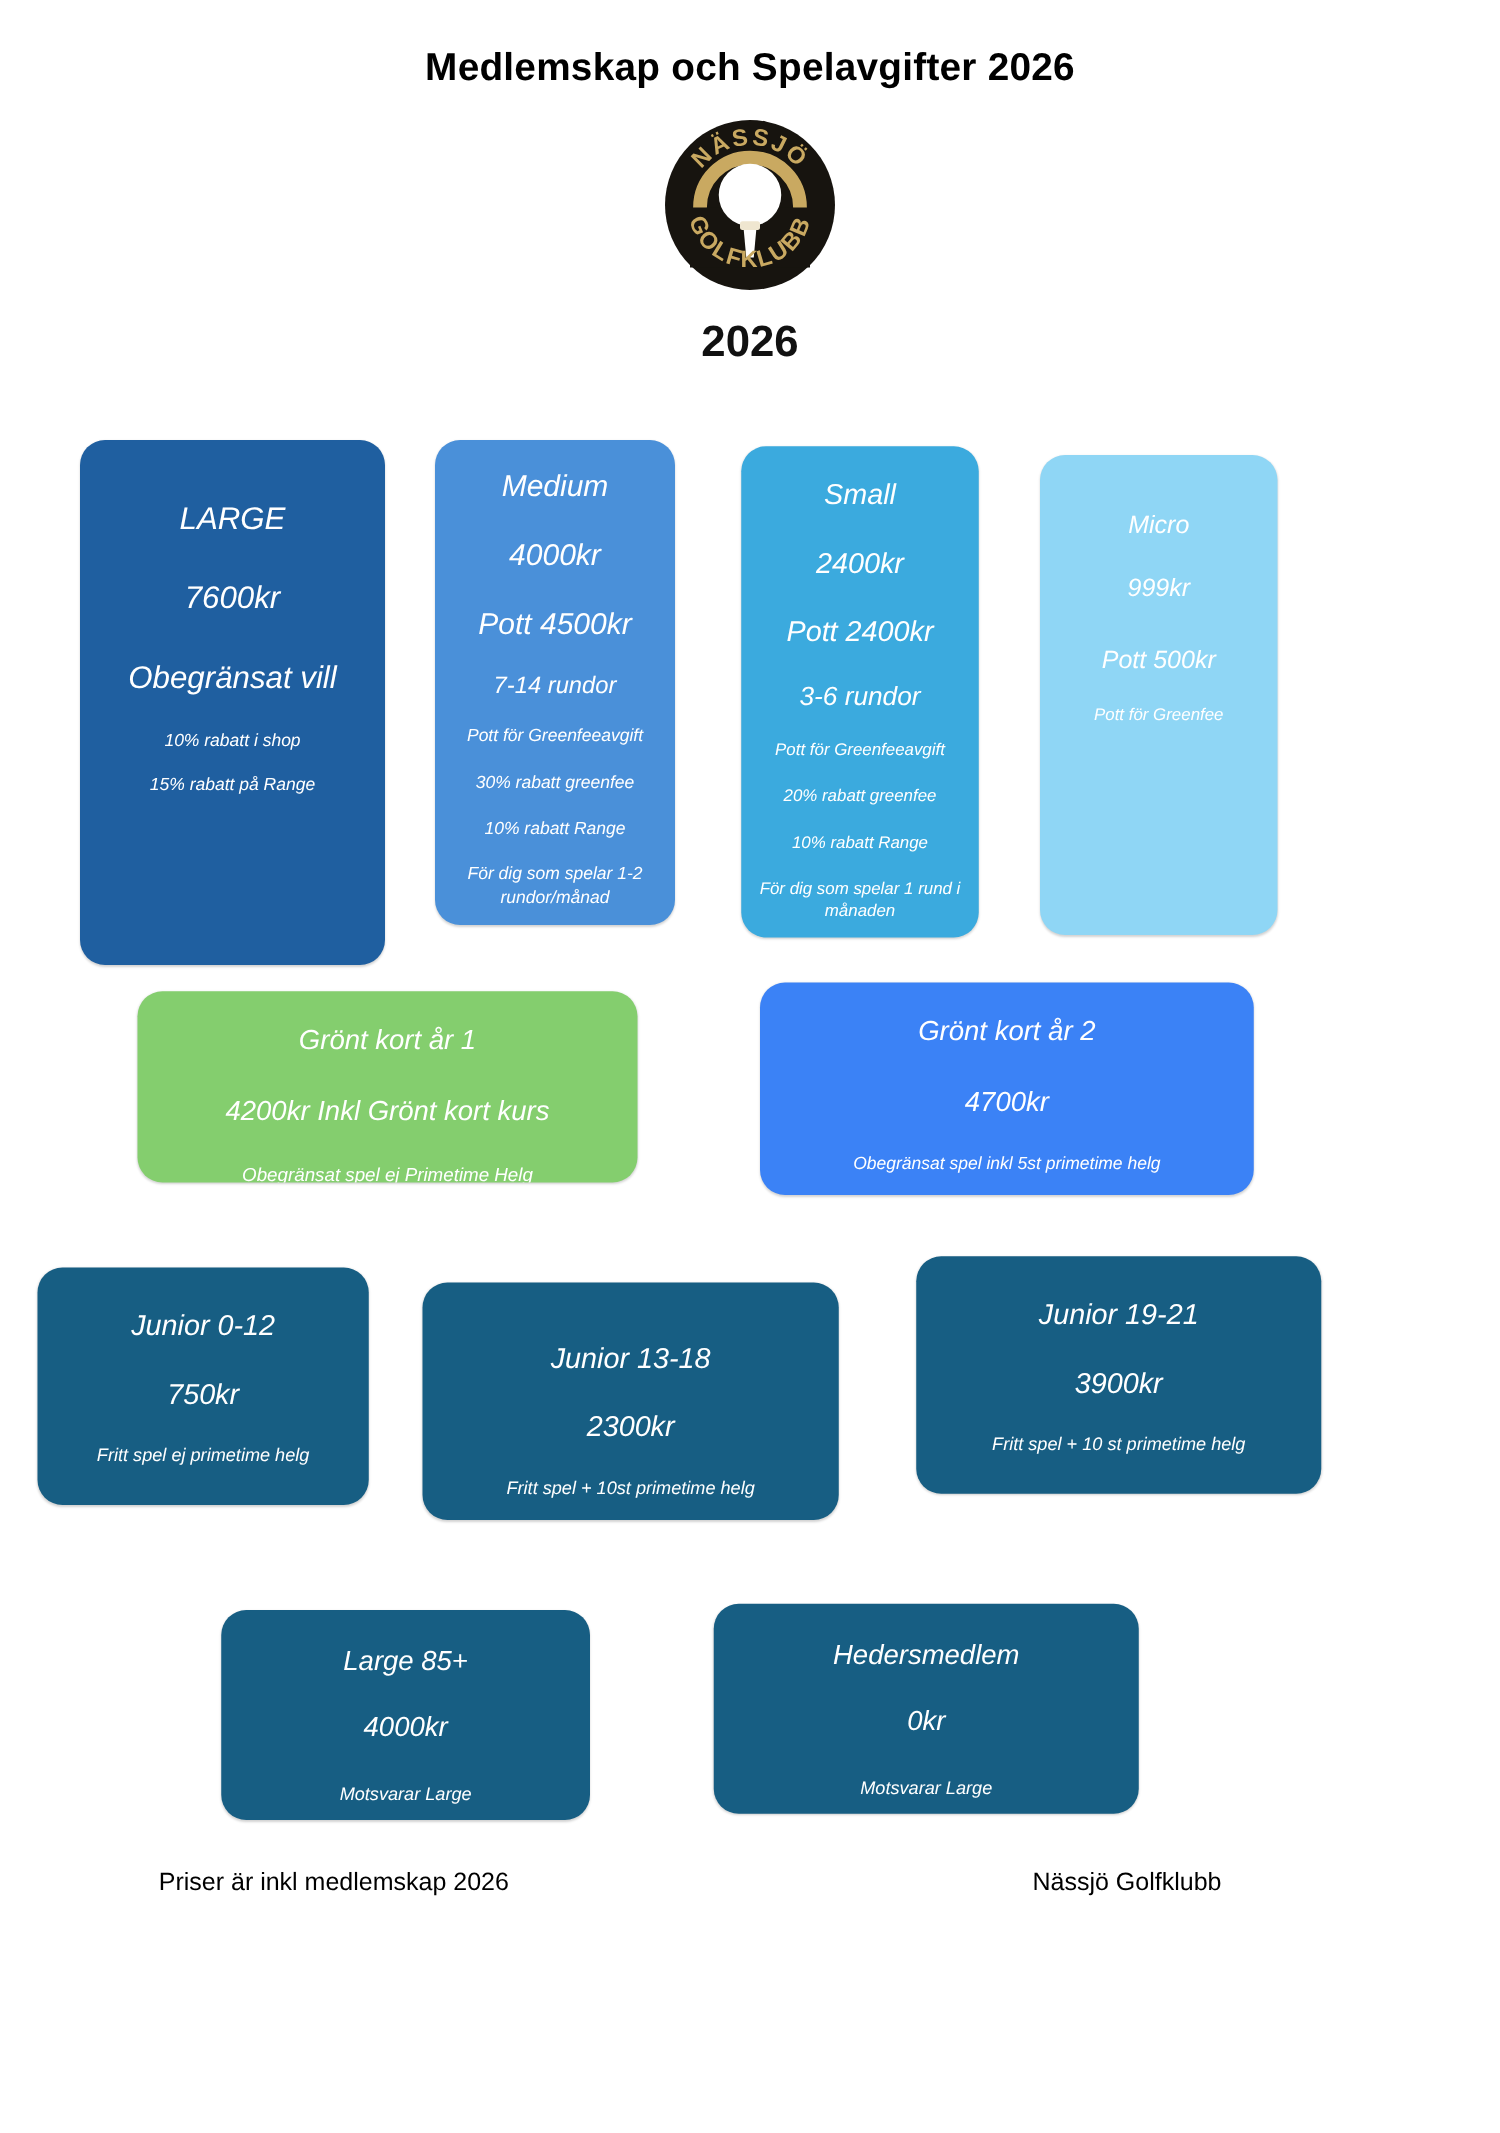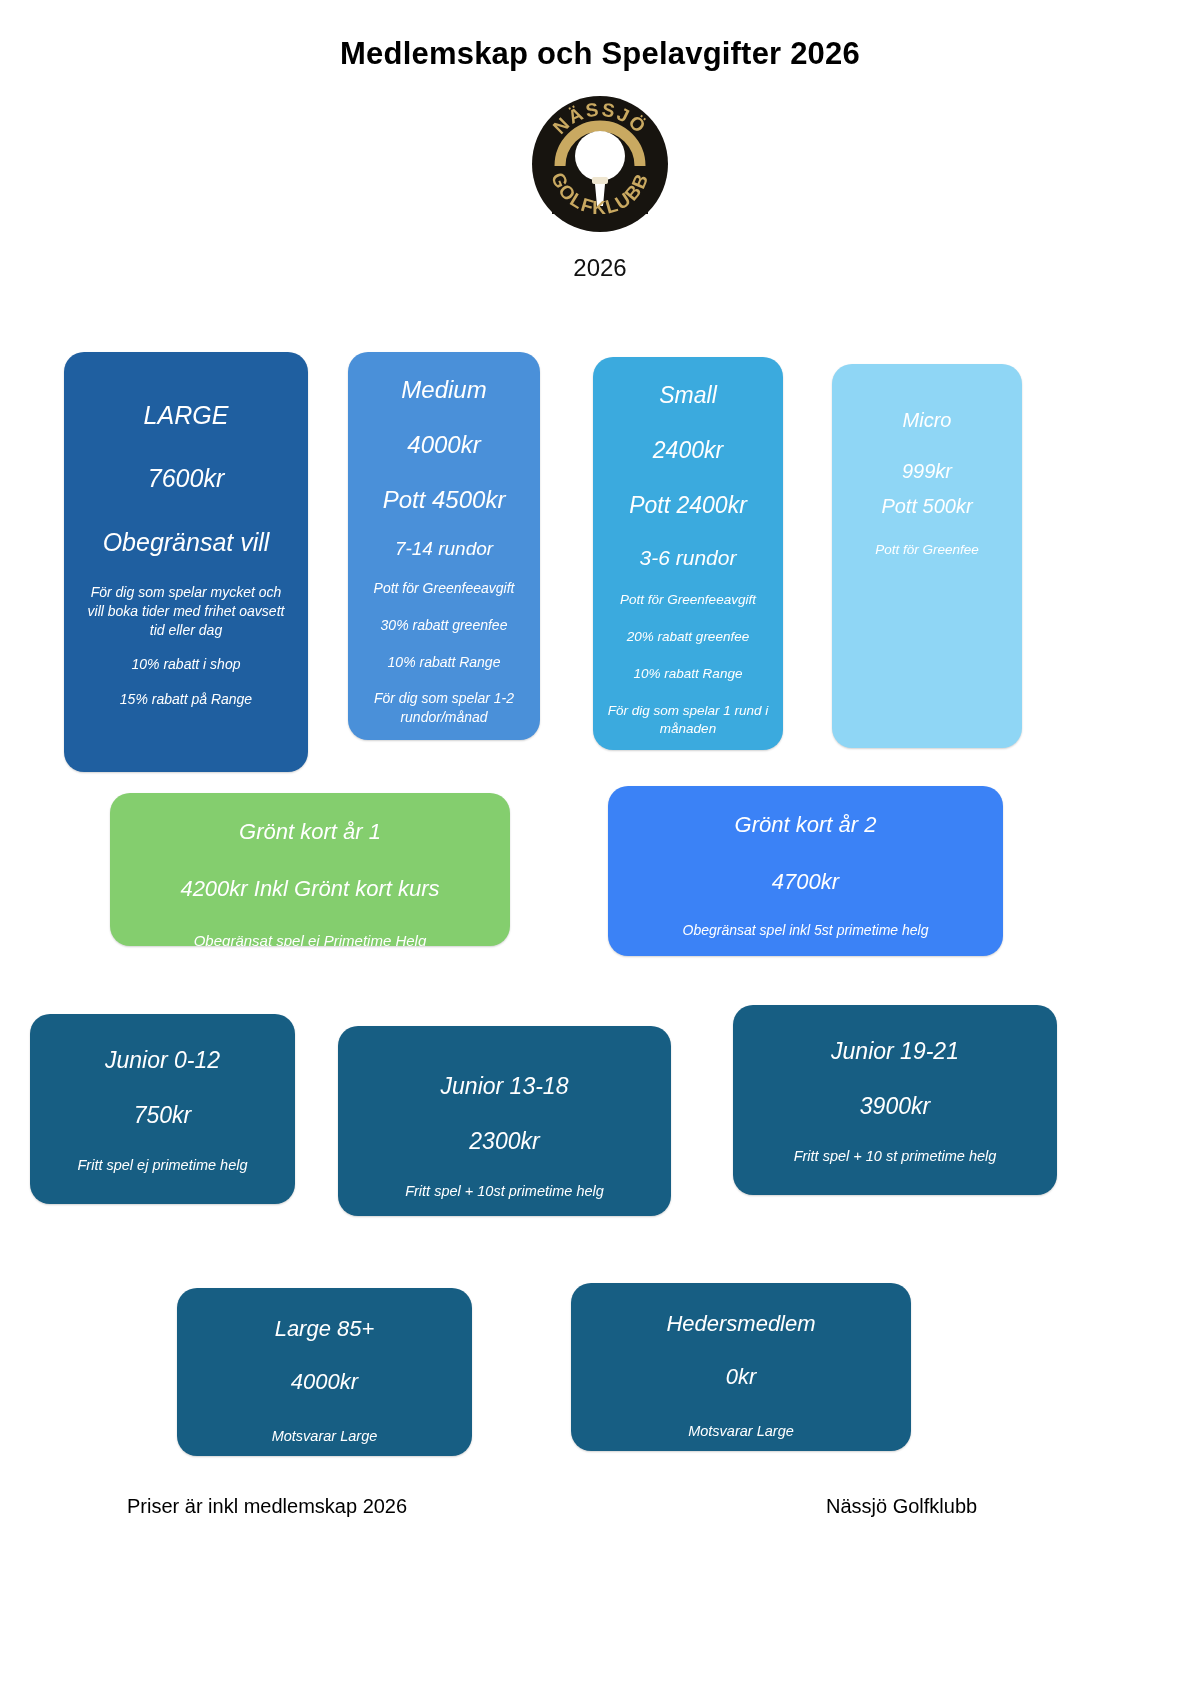--- a/index.html
+++ b/index.html
@@ -30,23 +30,24 @@
   }
 
   .logo {
     position: relative;
     width: 140px;
     height: 140px;
   }
 
   .year-label {
     text-align: center;
-    font-size: 24px;
+    font-size: 35px;
     color: #111111;
     margin-top: 20px;
+    font-weight: bold;
   }
 
   
   .card {
     position: absolute;
     border-radius: 20px;
     color: #ffffff;
     text-align: center;
     display: flex;
     flex-direction: column;
@@ -110,21 +111,21 @@
   #card-small .rounds { font-size: 21px; margin-top: 26px; }
   #card-small .small  { font-size: 13.5px; margin-top: 19px; }
 
   #card-micro {
     left: 832px; top: 364px; width: 190px; height: 384px;
     background: #8FD6F5;
     padding: 44px 16px 0;
   }
   #card-micro .ttl    { font-size: 20px; }
   #card-micro .price  { font-size: 20px; margin-top: 26px; }
-  #card-micro .pott   { font-size: 20px; margin-top: 10px; }
+  #card-micro .pott   { font-size: 20px; margin-top: 32px; }
   #card-micro .small  { font-size: 13.5px; margin-top: 22px; }
 
   
   #card-gk1 {
     left: 110px; top: 793px; width: 400px; height: 153px;
     background: #84CE6E;
     padding: 25px 22px 0;
   }
   #card-gk1 .ttl   { font-size: 22px; }
   #card-gk1 .price { font-size: 22px; margin-top: 29px; }
@@ -207,21 +208,20 @@
     </svg>
   </div>
 </div>
 
 <div class="year-label">2026</div>
 
 <div class="card" id="card-large">
   <div class="ttl">LARGE</div>
   <div class="price">7600kr</div>
   <div class="pott">Obegränsat vill</div>
-  <div class="small">För dig som spelar mycket och vill boka tider med frihet oavsett tid eller dag</div>
   <div class="small">10% rabatt i shop</div>
   <div class="small">15% rabatt på Range</div>
 </div>
 
 <div class="card" id="card-medium">
   <div class="ttl">Medium</div>
   <div class="price">4000kr</div>
   <div class="pott">Pott 4500kr</div>
   <div class="rounds">7-14 rundor</div>
   <div class="small">Pott för Greenfeeavgift</div>

